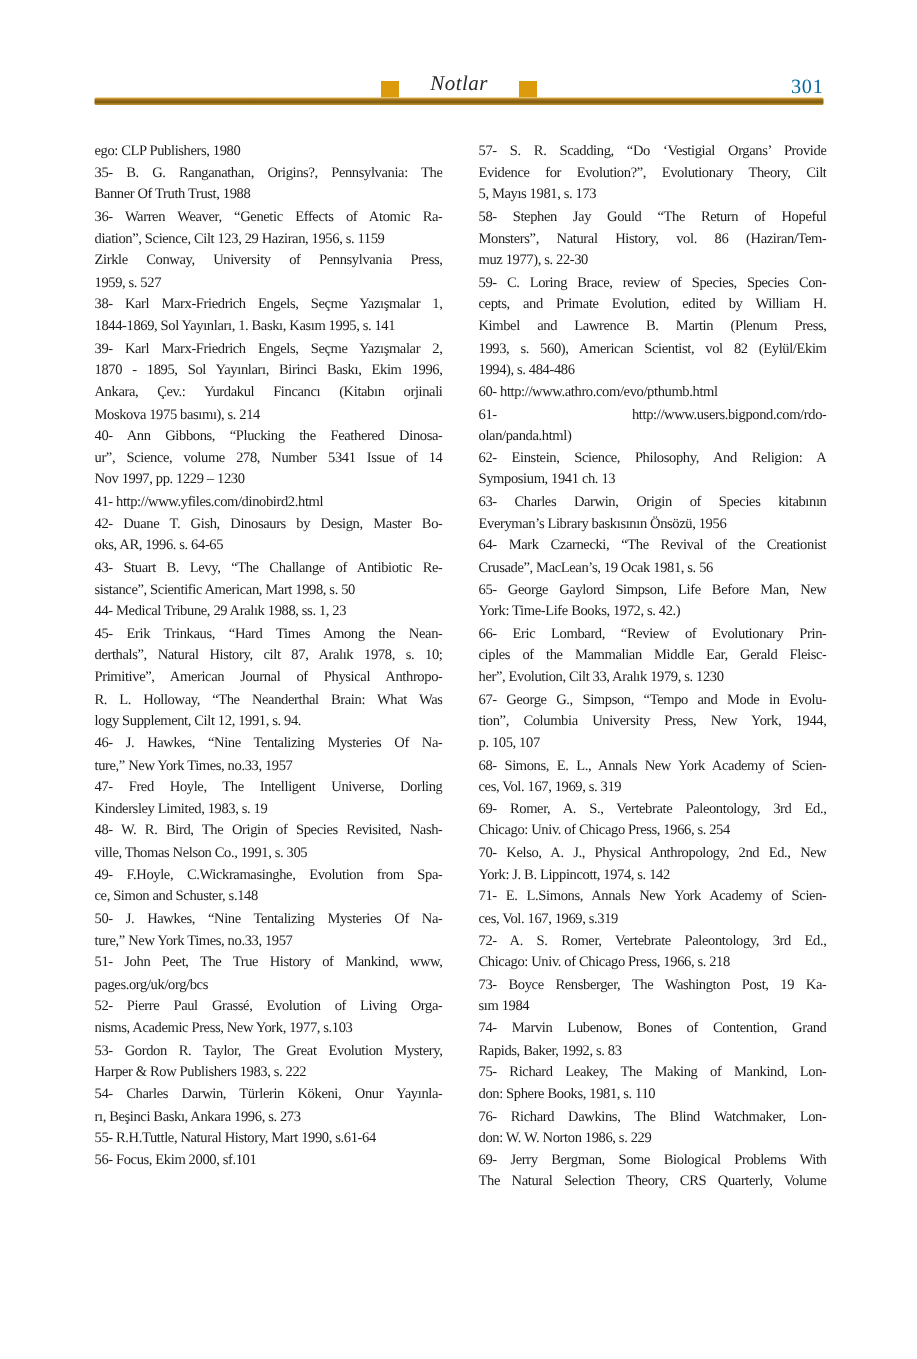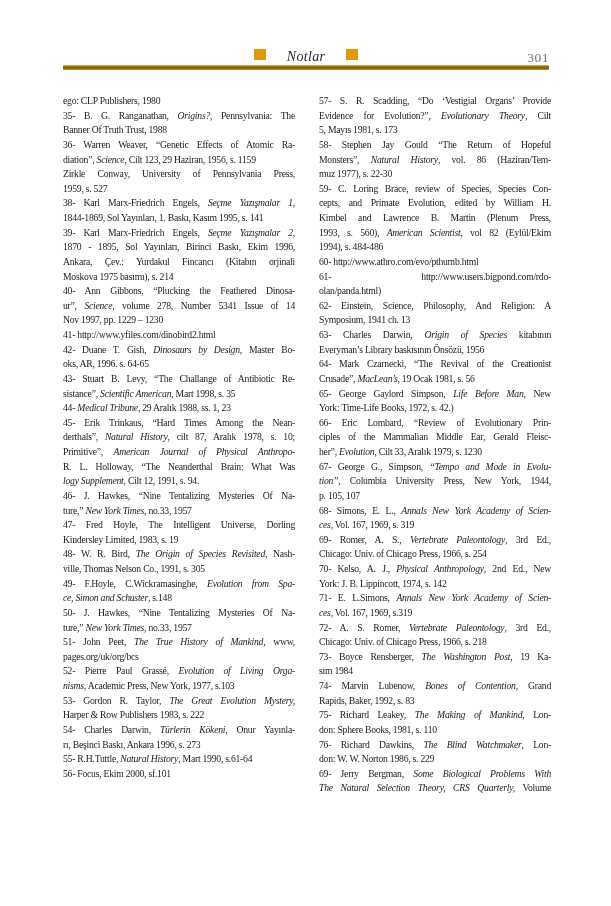--- a/index.html
+++ b/index.html
@@ -8,36 +8,36 @@
     width:611px;height:906px;
     background:#ffffff;
     font-family:"Liberation Serif","DejaVu Serif",serif;
     overflow:hidden;
   }
   .hdr{
     position:absolute;left:63px;top:49px;width:486px;height:18px;
   }
   .hdr-center{
     position:absolute;left:0;right:0;top:0;height:16px;
-    display:flex;align-items:flex-start;justify-content:center;gap:21px;
+    display:flex;align-items:flex-end;justify-content:center;gap:21px;
   }
   .orn{
     width:12px;height:11px;
     background:#dc9b0c;
     display:inline-block;
   }
   .hdr-title{
     font-style:italic;
     font-size:14px;
     color:#2a2a2a;
     letter-spacing:0.3px;
   }
   .pagenum{
     position:absolute;right:0;top:1px;
-    font-size:13.5px;color:#737373;letter-spacing:0.5px;text-align:right;
+    font-size:13.5px;color:#0369a1;letter-spacing:0.5px;text-align:right;
   }
   .rule{
     position:absolute;left:63px;top:65px;width:486px;height:5px;
     background:linear-gradient(180deg,#e3b84e 0%,#a0701a 30%,#7c5a10 62%,#c59a2e 100%);
     border-radius:1px;
   }
   .cols{
     position:absolute;left:63px;top:94px;width:488px;
     display:flex;gap:24px;justify-content:space-between;
   }
@@ -50,21 +50,21 @@
     color:#1c1c1c;
     overflow:hidden;
     white-space:nowrap;
     text-align:left;
   }
   .ref-line.j{
     white-space:normal;
     text-align:justify;
     text-align-last:justify;
   }
-  .it{font-style:italic;}
+  .it{}
 </style>
 </head>
 <body>
 
 <div class="page">
 
   <div class="hdr">
     <div class="hdr-center">
       <span class="orn"></span>
       <span class="hdr-title">Notlar</span>
@@ -90,21 +90,21 @@
         <div class="ref-line j"><span>1870 - 1895, Sol Yayınları, Birinci Baskı, Ekim 1996,</span></div>
         <div class="ref-line j"><span>Ankara, Çev.: Yurdakul Fincancı (Kitabın orjinali</span></div>
         <div class="ref-line"><span>Moskova 1975 basımı), s. 214</span></div>
         <div class="ref-line j"><span>40- Ann Gibbons, “Plucking the Feathered Dinosa-</span></div>
         <div class="ref-line j"><span>ur”, </span><span class="it">Science</span><span>, volume 278, Number 5341 Issue of 14</span></div>
         <div class="ref-line"><span>Nov 1997, pp. 1229 – 1230</span></div>
         <div class="ref-line"><span>41- http://www.yfiles.com/dinobird2.html</span></div>
         <div class="ref-line j"><span>42- Duane T. Gish, </span><span class="it">Dinosaurs by Design</span><span>, Master Bo-</span></div>
         <div class="ref-line"><span>oks, AR, 1996. s. 64-65</span></div>
         <div class="ref-line j"><span>43- Stuart B. Levy, “The Challange of Antibiotic Re-</span></div>
-        <div class="ref-line"><span>sistance”, </span><span class="it">Scientific American</span><span>, Mart 1998, s. 35</span></div>
+        <div class="ref-line"><span>sistance”, </span><span class="it">Scientific American</span><span>, Mart 1998, s. 50</span></div>
         <div class="ref-line"><span>44- </span><span class="it">Medical Tribune</span><span>, 29 Aralık 1988, ss. 1, 23</span></div>
         <div class="ref-line j"><span>45- Erik Trinkaus, “Hard Times Among the Nean-</span></div>
         <div class="ref-line j"><span>derthals”, </span><span class="it">Natural History</span><span>, cilt 87, Aralık 1978, s. 10;</span></div>
         <div class="ref-line j"><span>Primitive”, </span><span class="it">American Journal of Physical Anthropo-</span></div>
         <div class="ref-line j"><span>R. L. Holloway, “The Neanderthal Brain: What Was</span></div>
         <div class="ref-line"><span class="it">logy Supplement</span><span>, Cilt 12, 1991, s. 94.</span></div>
         <div class="ref-line j"><span>46- J. Hawkes, “Nine Tentalizing Mysteries Of Na-</span></div>
         <div class="ref-line"><span>ture,” </span><span class="it">New York Times</span><span>, no.33, 1957</span></div>
         <div class="ref-line j"><span>47- Fred Hoyle, The Intelligent Universe, Dorling</span></div>
         <div class="ref-line"><span>Kindersley Limited, 1983, s. 19</span></div>

